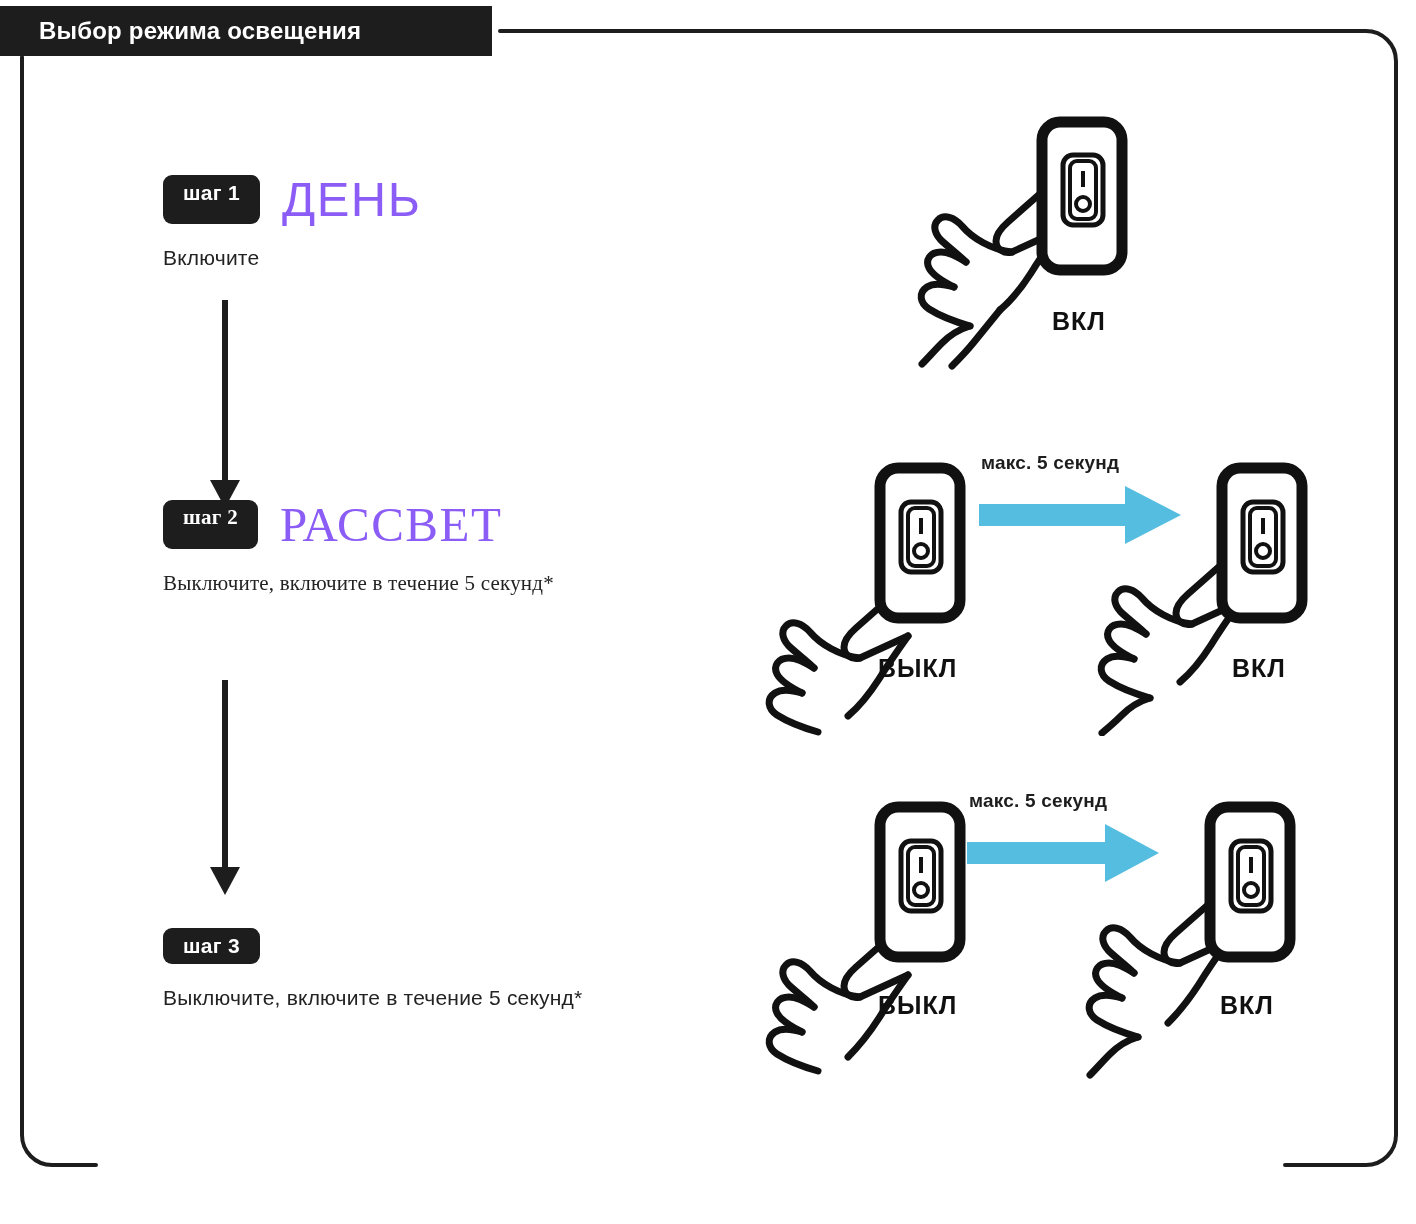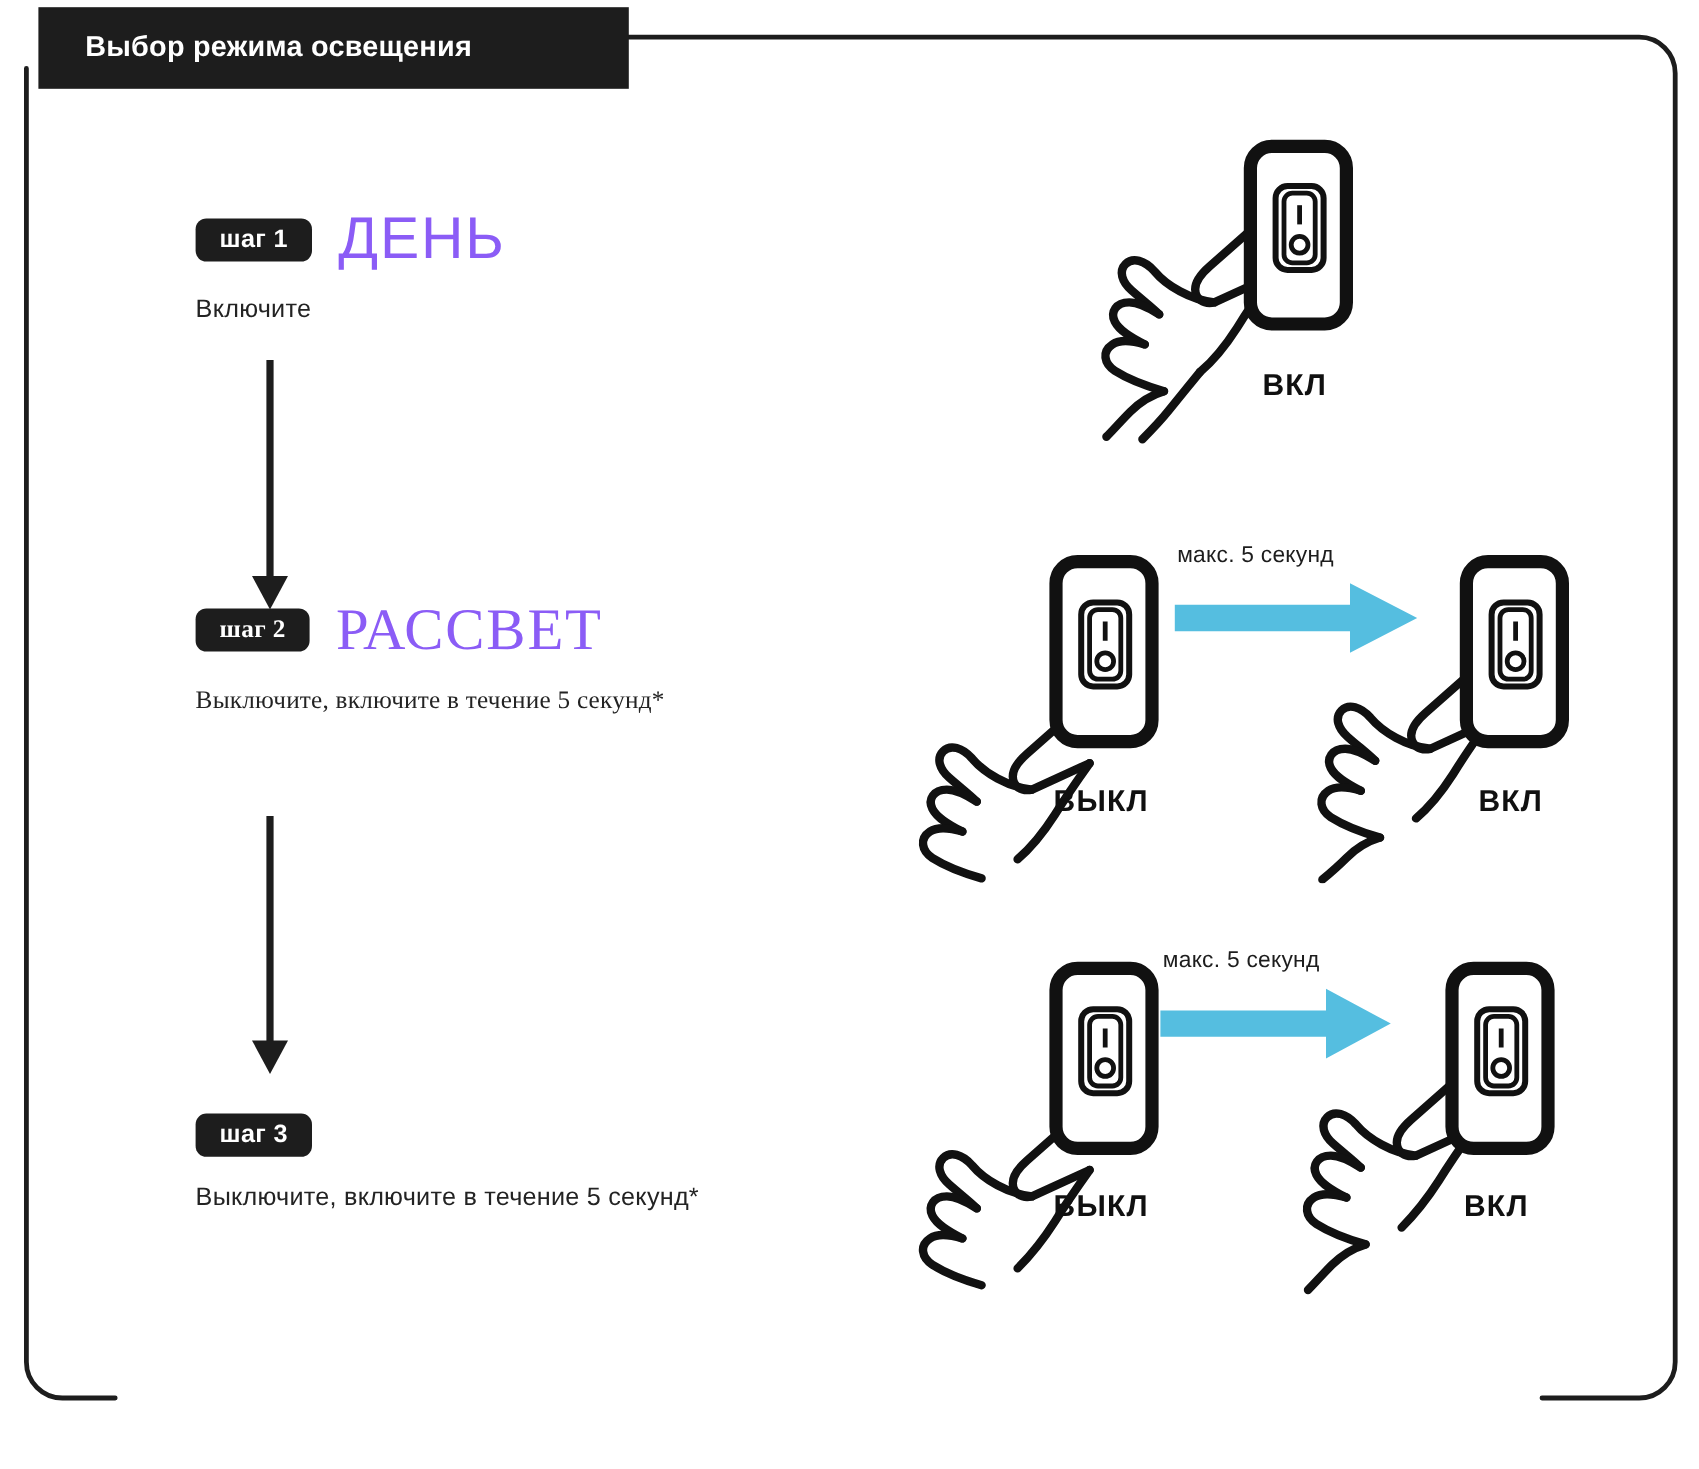--- a/index.html
+++ b/index.html
@@ -20,39 +20,37 @@
     position:absolute;
     left:0; top:0;
     width:1416px; height:1224px;
     pointer-events:none;
   }
 
   
   .banner{
     position:absolute;
     left:0px; top:6px;
-    width:492px; height:68px;
+    width:492px; height:50px;
     background:#1d1d1d;
     display:flex;
     align-items:center;
-    margin-left:32px;
   }
   .banner-text{
     color:#ffffff;
     font-size:24px;
     font-weight:bold;
     letter-spacing:0.2px;
     margin-left:39px;
   }
 
   
   .step{ position:absolute; }
   .step-head{
     display:flex;
-    align-items:center;
   }
   .badge{
     background:#1d1d1d;
     color:#ffffff;
     border-radius:9px;
     font-size:21px;
     font-weight:bold;
     padding:7px 20px 8px 20px;
     line-height:1;
     letter-spacing:0.3px;
@@ -86,21 +84,21 @@
     position:absolute;
     font-size:25px;
     font-weight:bold;
     color:#101010;
     letter-spacing:1px;
     white-space:nowrap;
   }
   .arrow-label{
     position:absolute;
     font-size:19px;
-    font-weight:normal;
+    font-weight:bold;
     color:#1d1d1d;
     letter-spacing:0.2px;
     white-space:nowrap;
   }
 
   
   .footnote{
     position:absolute;
     left:104px; top:1152px;
     width:1180px;

